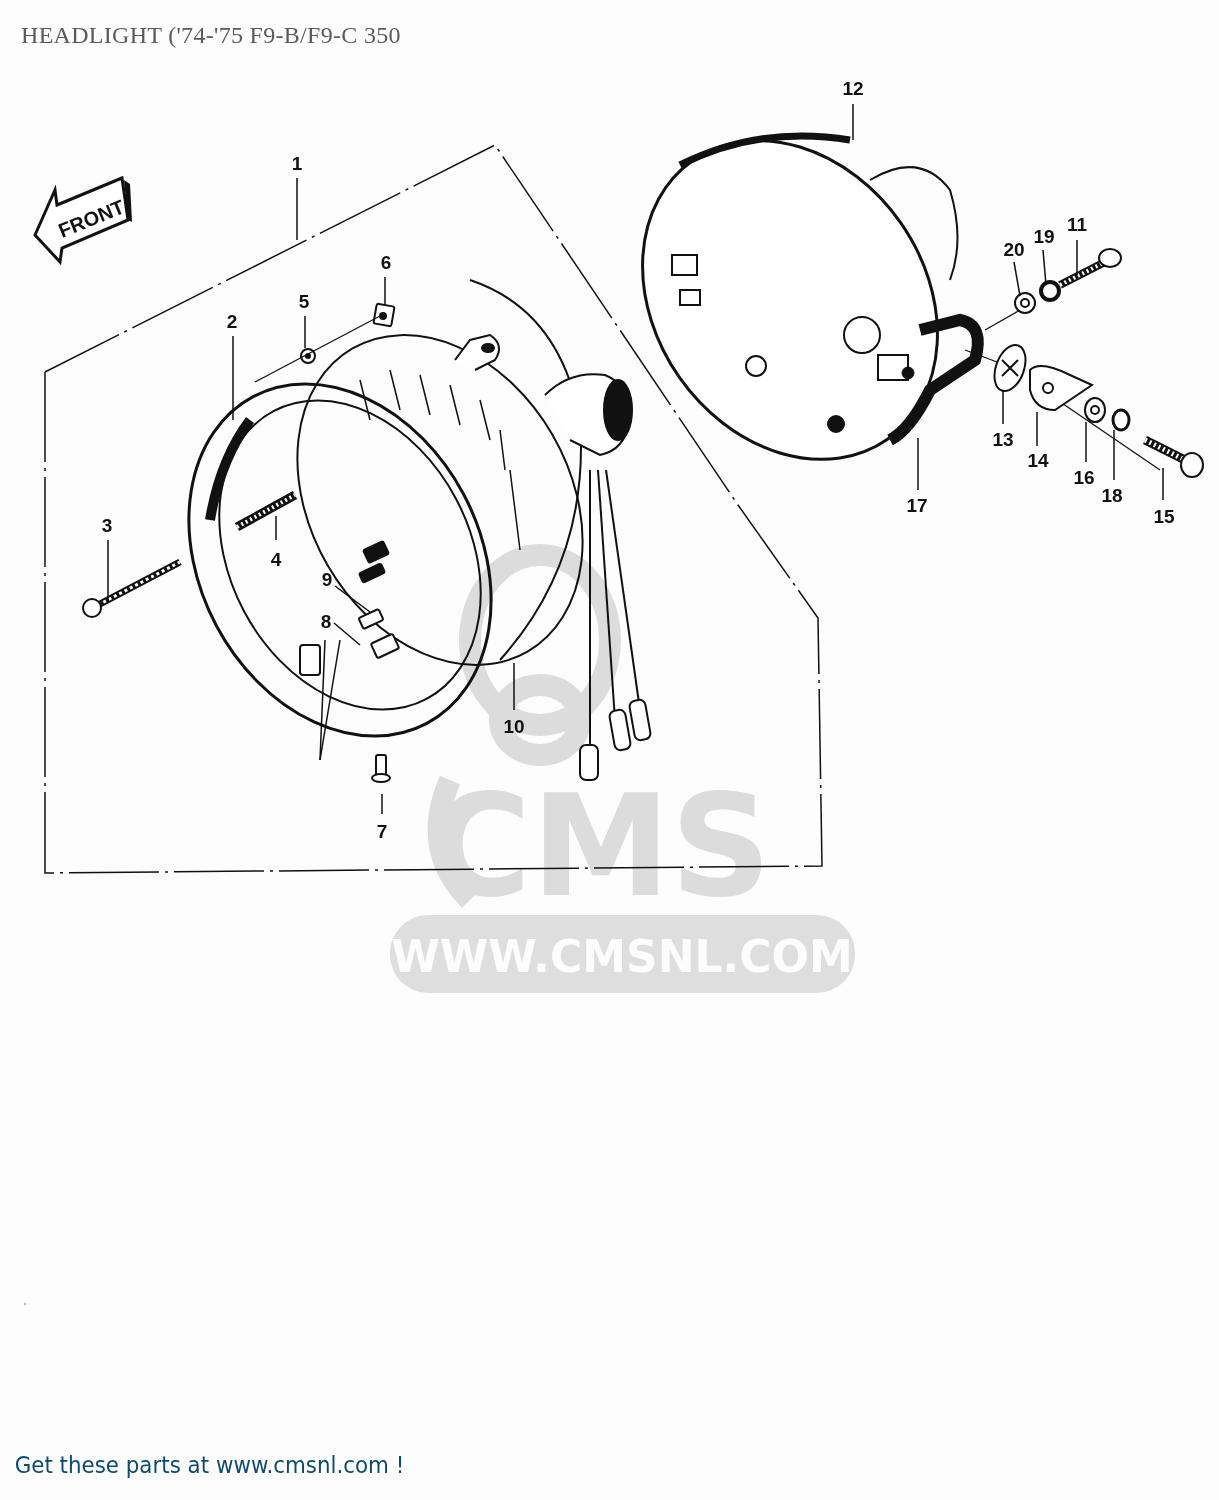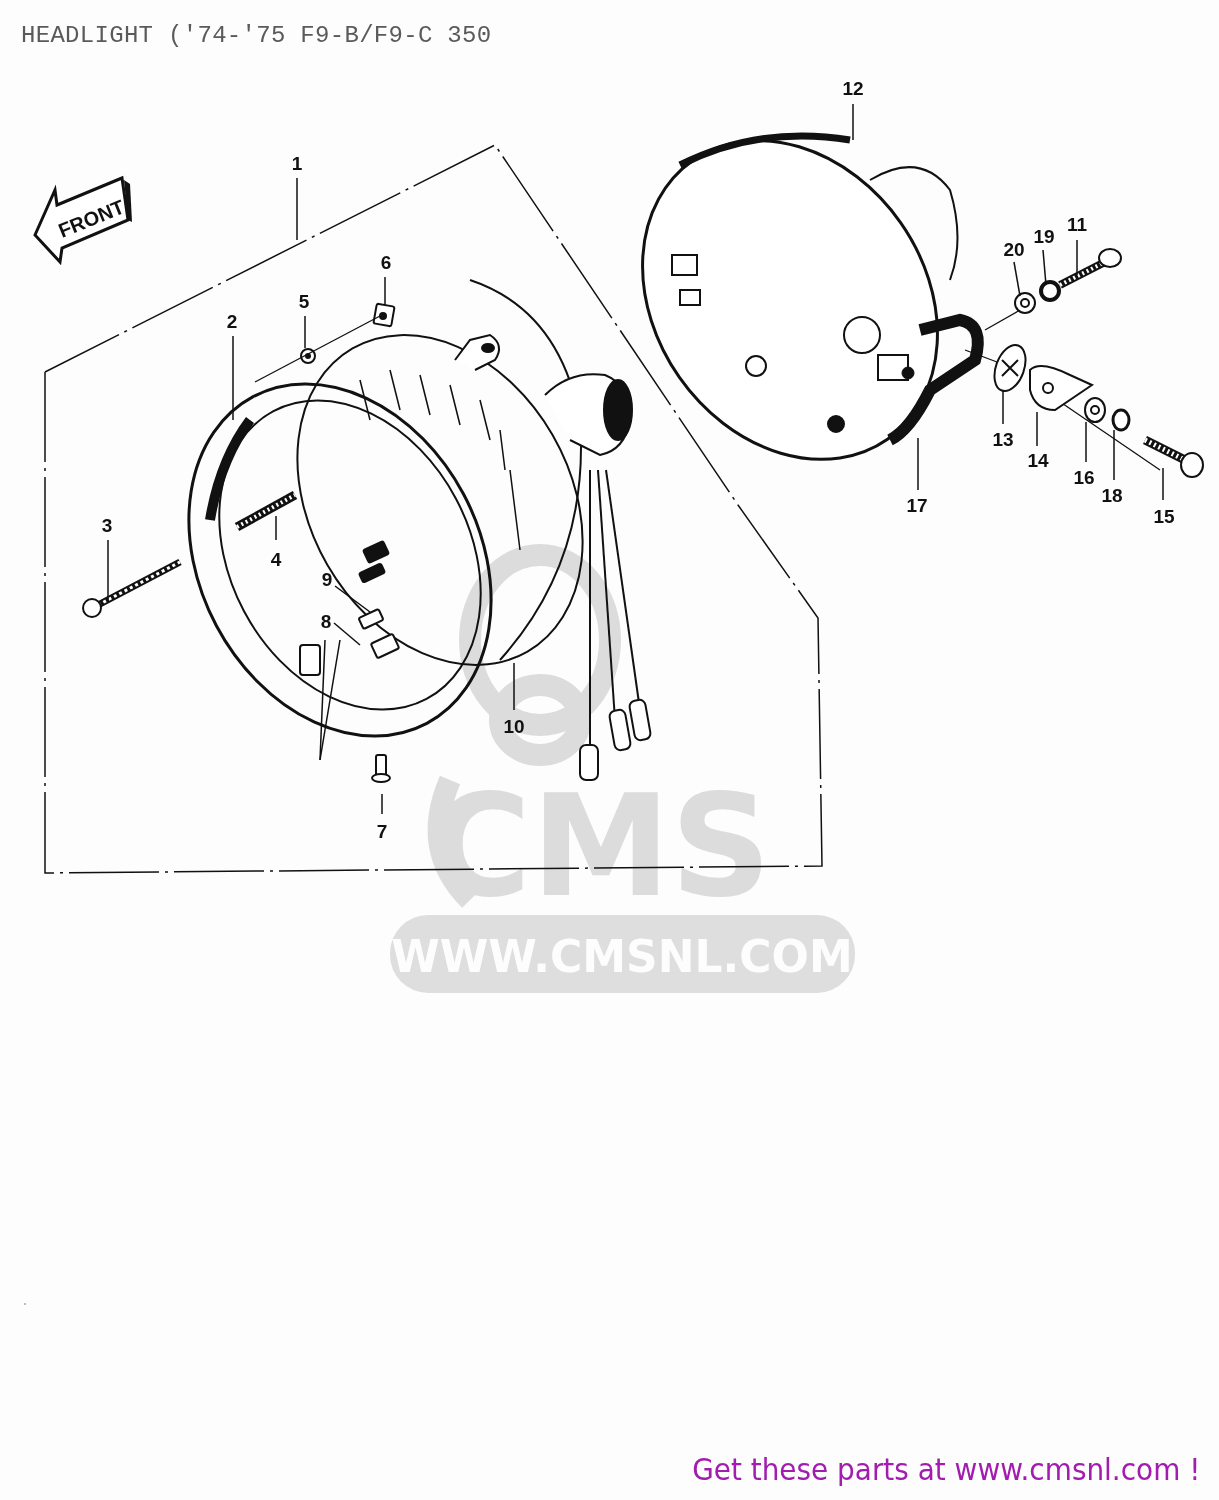--- a/index.html
+++ b/index.html
@@ -1,23 +1,23 @@
 <!DOCTYPE html>
 <html><head>
 <meta charset="utf-8">
 <style>
   html, body { margin: 0; padding: 0; background: #fdfdfd; }
   body { width: 1219px; height: 1500px; position: relative; overflow: hidden;
          font-family: "DejaVu Sans", sans-serif; }
   .page-title { position: absolute; left: 21px; top: 22px; font-size: 24px; color: #5a5a5a;
-                letter-spacing: 0.3px; font-family: Liberation Mono, monospace; }
+                letter-spacing: 0.3px; font-family: Liberation Serif, serif; }
   .diagram { position: absolute; left: 0; top: 0; width: 1219px; height: 1500px; }
   .callout { font-family: "Liberation Sans", sans-serif; font-weight: bold; font-size: 19px; fill: #111; }
-  .footer { position: absolute; left: 0; width: 1219px; top: 1452px; text-align: right;
-            font-size: 30px; color: #a21caf; font-family: "DejaVu Sans", sans-serif; }
+  .footer { position: absolute; left: 0; width: 1219px; top: 1452px; text-align: left;
+            font-size: 23px; color: #0c4a6e; font-family: "DejaVu Sans", sans-serif; }
   .footer span { display: inline-block; transform: scaleX(0.93); transform-origin: center; }
   .stray-dot { position: absolute; left: 24px; top: 1303px; width: 2px; height: 2px; background: #bbb; }
 </style>
 </head>
 <body>
 
 <div class="page-title">HEADLIGHT ('74-'75 F9-B/F9-C 350</div>
 
 <svg class="diagram" viewBox="0 0 1219 1500" xmlns="http://www.w3.org/2000/svg">
 

